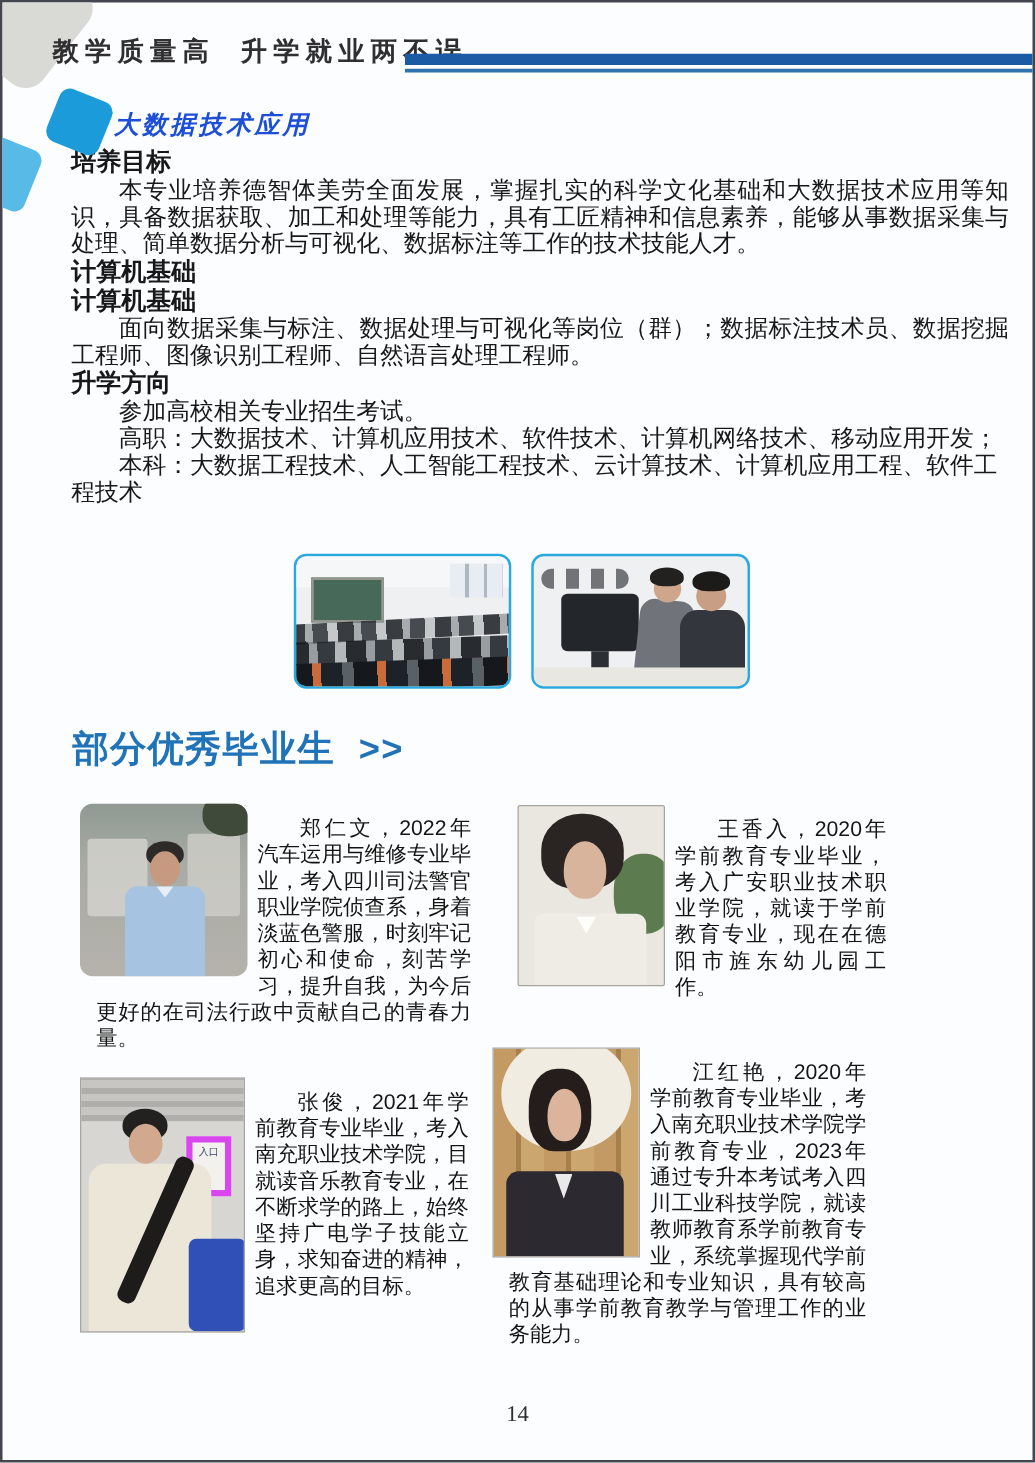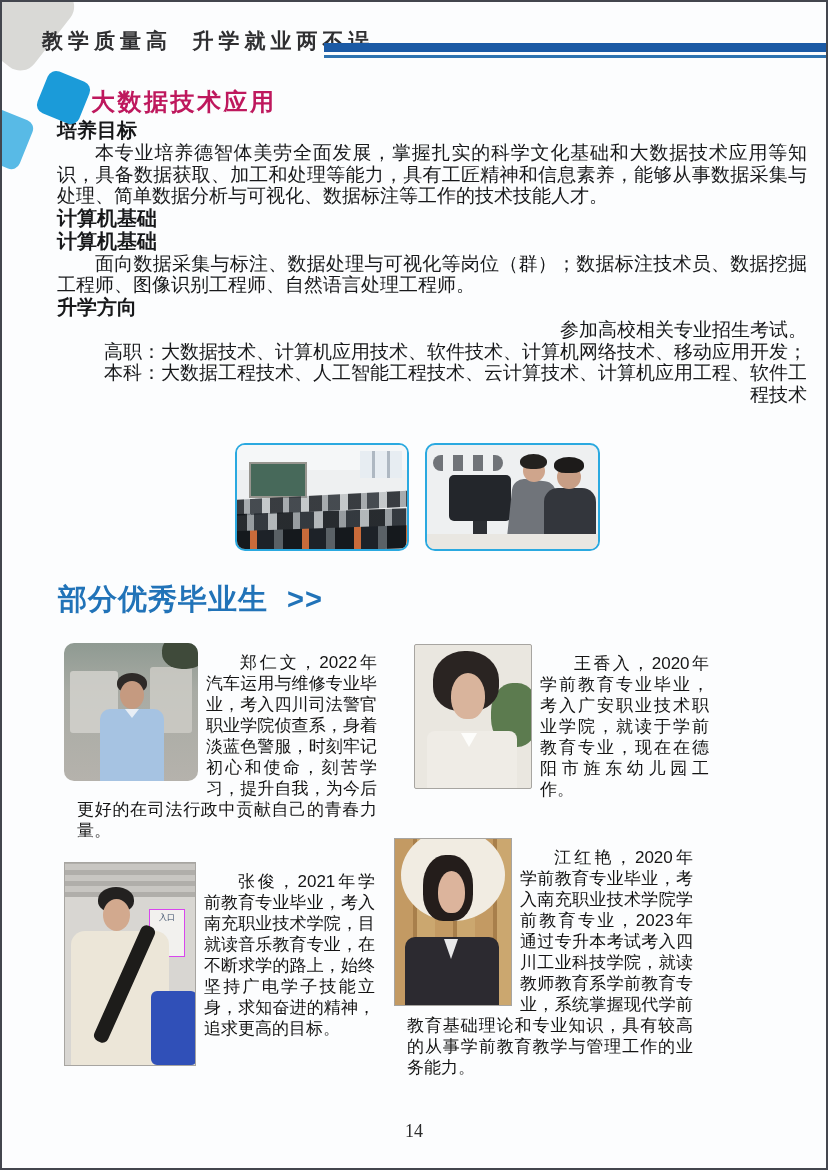--- a/index.html
+++ b/index.html
@@ -13,28 +13,28 @@
   .rule-thick{position:absolute;left:322px;top:41px;width:503px;height:9px;background:#1b5aa5;}
   .rule-thin{position:absolute;left:322px;top:53px;width:503px;height:3px;background:#2e73b0;}
 
   
   .corner-wedge{position:absolute;left:-30px;top:-36px;width:90px;height:94px;background:#d9d9d6;
                 border-radius:18px;transform:rotate(38deg);}
   .diamond{position:absolute;border-radius:9px;}
   .diamond.main{left:39px;top:73px;width:45px;height:45px;background:#1b9bd9;transform:rotate(22deg);z-index:2;}
   .diamond.light{left:-26px;top:110px;width:52px;height:52px;background:#58bae6;transform:rotate(22deg);}
 
-  .program-title{position:absolute;left:89px;top:84px;font-size:24px;font-weight:700;
-                 color:#be185d;letter-spacing:2.5px;}
+  .program-title{position:absolute;left:89px;top:84px;font-size:20px;font-weight:700;
+                 color:#1d4ed8;letter-spacing:2.5px;font-style:italic;}
 
   
   .intro{position:absolute;left:55px;top:117px;width:750px;color:#17181a;}
   .intro h3{margin:0;font-size:20px;line-height:23px;font-weight:700;}
   .intro p{margin:0;font-size:19px;line-height:21.6px;text-indent:2em;text-align:justify;}
-  .intro p.line{text-align:right;}
+  .intro p.line{text-align:left;}
 
   
   .photo{position:absolute;border:2px solid #2aa9e0;border-radius:10px;overflow:hidden;background:#eef0f1;}
   .photo.one{left:233px;top:441px;width:170px;height:104px;}
   .photo.two{left:423px;top:441px;width:171px;height:104px;}
   .photo *{position:absolute;}
   .cl-ceiling{left:0;top:0;width:100%;height:24%;background:#f5f7f8;}
   .cl-board{left:12px;top:17px;width:54px;height:32px;background:#47695a;border:2px solid #97958f;}
   .cl-window{right:5px;top:6px;width:42px;height:27px;
              background:repeating-linear-gradient(90deg,#e7edf2 0 12px,#aeb8c2 12px 15px);}
@@ -85,21 +85,21 @@
   .gp1 .collar{left:61px;top:66px;width:14px;height:9px;background:#e8eef5;clip-path:polygon(0 0,100% 0,50% 100%);}
 
   .gp2 .plant{left:76px;top:38px;width:48px;height:64px;background:#5c7b4f;border-radius:45%;}
   .gp2 .hair{left:18px;top:6px;width:66px;height:60px;background:#2a2422;border-radius:48% 48% 40% 40%;}
   .gp2 .face{left:36px;top:28px;width:34px;height:46px;background:#d9b49c;border-radius:50% 50% 45% 45%;}
   .gp2 .top{left:12px;top:86px;width:90px;height:57px;background:#efece6;border-radius:8px 8px 0 0;}
   .gp2 .collar{left:46px;top:88px;width:16px;height:14px;background:#fdfdfb;clip-path:polygon(0 0,100% 0,50% 100%);}
 
   .gp3 .ceiling{left:0;top:0;width:100%;height:34px;
       background:repeating-linear-gradient(0deg,#b0aeaa 0 5px,#c8c6c2 5px 11px);}
-  .gp3 .sign{left:84px;top:46px;width:36px;height:48px;background:#f2f1ee;border:1px solid #d946ef;
+  .gp3 .sign{left:84px;top:46px;width:36px;height:48px;background:#f2f1ee;border:5px solid #d946ef;
       font-size:8px;color:#374a66;text-align:center;line-height:10px;padding-top:3px;box-sizing:border-box;}
   .gp3 .hair{left:33px;top:24px;width:36px;height:26px;background:#232120;border-radius:50% 50% 45% 45%;}
   .gp3 .face{left:38px;top:36px;width:27px;height:32px;background:#d2a98e;border-radius:50%;}
   .gp3 .sweater{left:6px;top:68px;width:98px;height:134px;background:#ece6d8;border-radius:14px 14px 0 0;}
   .gp3 .strap{left:52px;top:58px;width:15px;height:126px;background:#1d1c1a;transform:rotate(24deg);border-radius:6px;}
   .gp3 .bag{left:86px;top:128px;width:46px;height:74px;background:#3050b8;border-radius:6px;}
 
   .gp4 .hood{left:6px;top:-10px;width:104px;height:92px;background:#f1ece2;border-radius:50%;}
   .gp4 .hair{left:28px;top:16px;width:50px;height:66px;background:#241d1b;border-radius:45% 45% 40% 40%;}
   .gp4 .face{left:43px;top:32px;width:27px;height:42px;background:#dcb49c;border-radius:50% 50% 45% 45%;}

